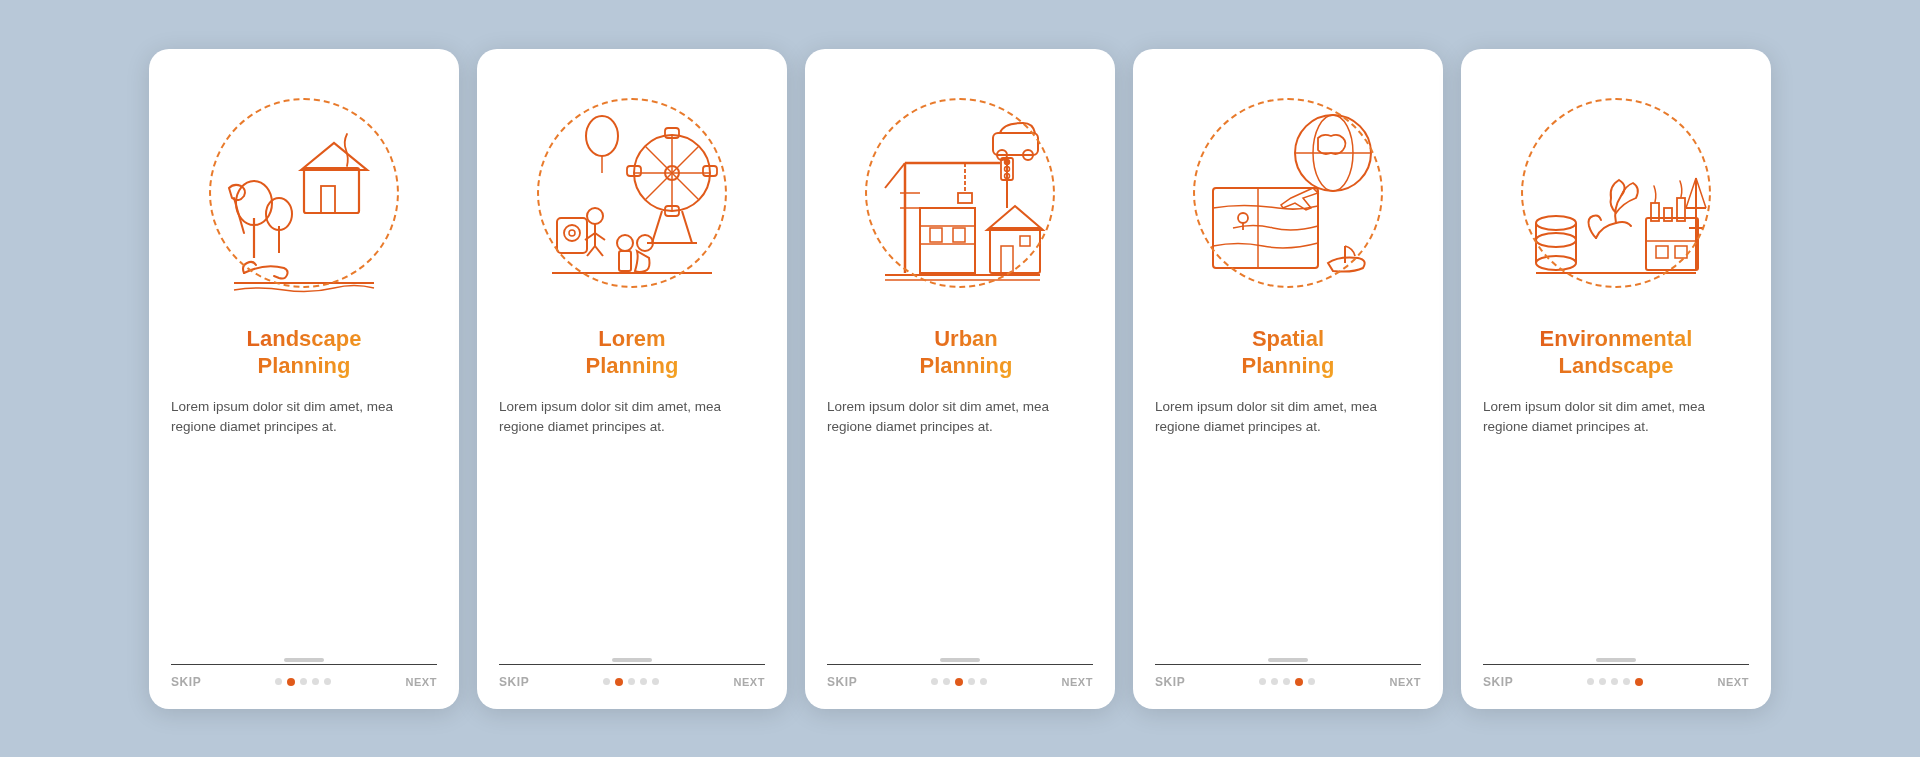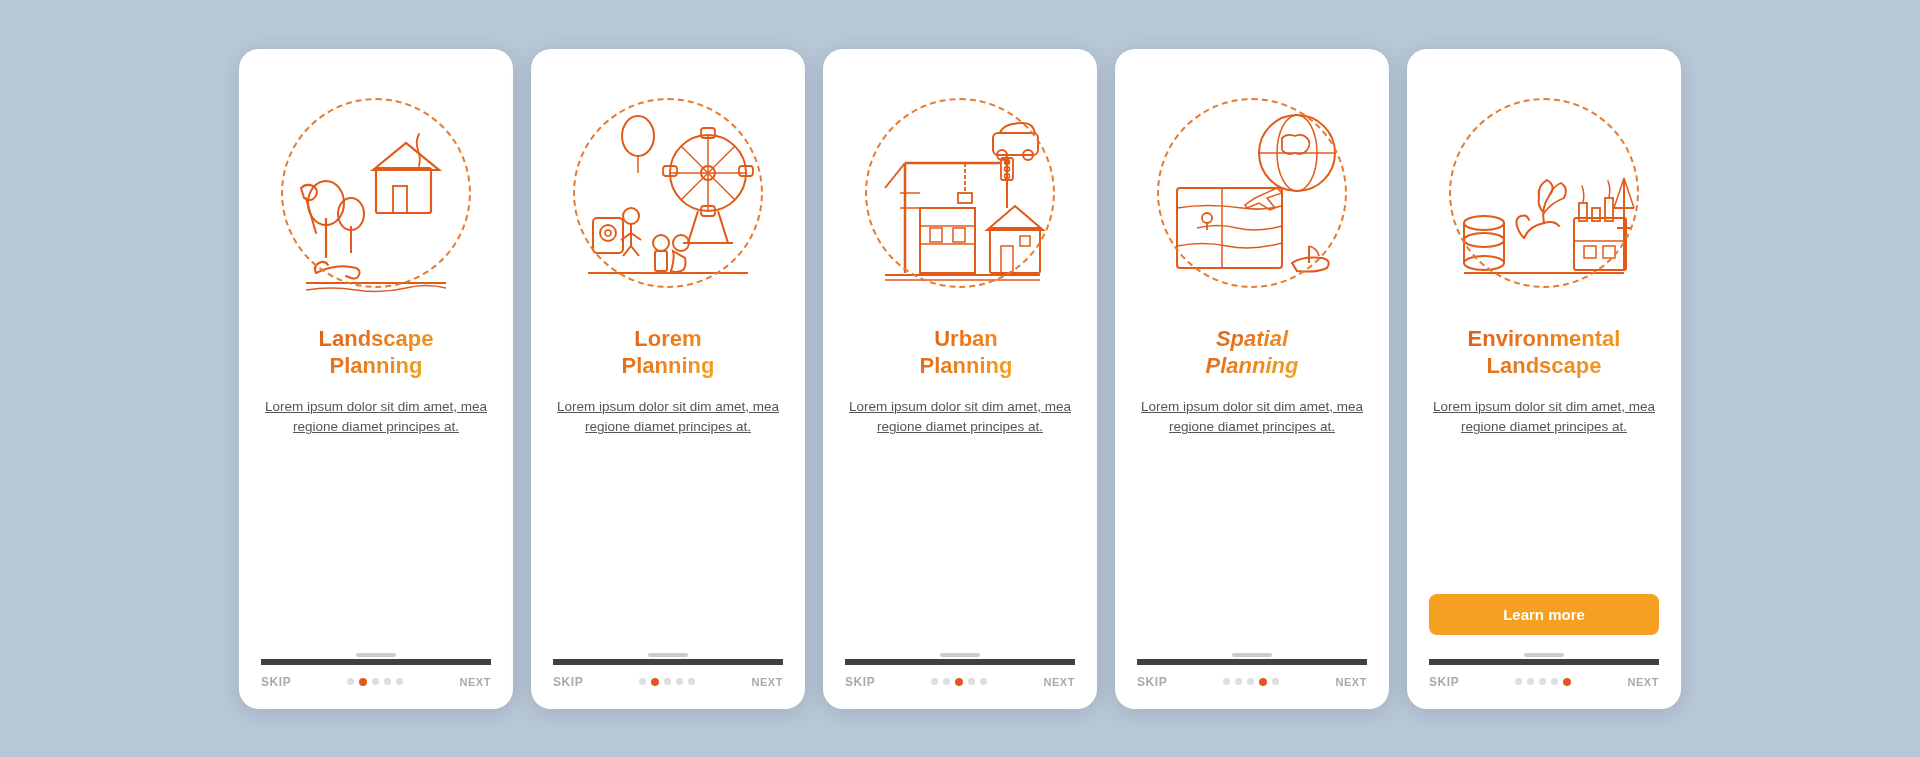--- a/index.html
+++ b/index.html
@@ -13,21 +13,21 @@
       font-family: 'Segoe UI', Arial, sans-serif;
     }
     .cards-container {
       display: flex;
       gap: 18px;
       align-items: center;
       justify-content: center;
       padding: 30px 40px;
     }
     .card {
-      width: 274px;
+      width: 310px;
       min-height: 660px;
       background: #ffffff;
       border-radius: 20px;
       box-shadow: 0 4px 24px rgba(0,0,0,0.13);
       display: flex;
       flex-direction: column;
       align-items: center;
       padding: 24px 22px 20px 22px;
       position: relative;
     }
@@ -65,46 +65,45 @@
     }
     .card-title.orange-gradient {
       background: linear-gradient(135deg, #e05a1a 0%, #f5a623 100%);
       -webkit-background-clip: text;
       -webkit-text-fill-color: transparent;
       background-clip: text;
     }
     .card-desc {
       font-size: 13.5px;
       color: #555;
-      text-align: center;
+      text-align: left;
       line-height: 1.55;
       margin-bottom: 18px;
       flex: 1;
-      text-decoration: underline;
     }
     .learn-more-btn {
       background: #f5a020;
       color: #fff;
       border: none;
       border-radius: 8px;
       padding: 12px 36px;
       font-size: 15px;
       font-weight: 600;
       cursor: pointer;
       margin-bottom: 12px;
       width: 100%;
     }
     .card-footer {
       width: 100%;
       display: flex;
       align-items: center;
       justify-content: space-between;
       margin-top: auto;
       padding-top: 10px;
-      border-top: 6px solid #404040;
+      border-top: 1px solid #404040;
     }
     .footer-skip {
       font-size: 12px;
       font-weight: 700;
       color: #aaa;
       letter-spacing: 0.05em;
       cursor: pointer;
     }
     .dots {
       display: flex;
@@ -326,21 +325,21 @@
         <path d="M155 185 Q165 178 185 180 Q195 182 190 190 Q180 195 160 193 Z" stroke="#e05a1a" stroke-width="2" fill="none"></path>
         <line x1="172" y1="185" x2="172" y2="168" stroke="#e05a1a" stroke-width="2"></line>
         <path d="M172 168 Q180 170 182 178" stroke="#e05a1a" stroke-width="1.8" fill="none"></path>
 
         <path d="M118 120 L140 110 L145 115 L130 120 L138 130 L133 132 L122 125 L110 130 L108 127 Z" stroke="#e05a1a" stroke-width="1.5" fill="none"></path>
 
         <circle cx="70" cy="140" r="5" stroke="#e05a1a" stroke-width="1.8" fill="none"></circle>
         <line x1="70" y1="145" x2="70" y2="152" stroke="#e05a1a" stroke-width="1.8"></line>
       </svg>
     </div>
-    <div class="card-title" style="white-space:pre-line; background: linear-gradient(135deg,#e05a1a,#f5a623); -webkit-background-clip:text; -webkit-text-fill-color:transparent; background-clip:text;font-style:italic;">Spatial
+    <div class="card-title" style="white-space:pre-line; background: linear-gradient(135deg,#e05a1a,#f5a623); -webkit-background-clip:text; -webkit-text-fill-color:transparent; background-clip:text;">Spatial
 Planning</div>
     <div class="card-desc">Lorem ipsum dolor sit dim amet, mea regione diamet principes at.</div>
     <div class="scroll-indicator"></div>
     <div class="card-footer">
       <span class="footer-skip">SKIP</span>
       <div class="dots">
         <div class="dot"></div>
         <div class="dot"></div>
         <div class="dot"></div>
         <div class="dot active"></div>
@@ -387,21 +386,20 @@
         <line x1="35" y1="162" x2="35" y2="145" stroke="#e05a1a" stroke-width="2"></line>
         <line x1="75" y1="162" x2="75" y2="145" stroke="#e05a1a" stroke-width="2"></line>
         <ellipse cx="55" cy="145" rx="20" ry="7" stroke="#e05a1a" stroke-width="2" fill="none"></ellipse>
 
         <line x1="35" y1="195" x2="195" y2="195" stroke="#e05a1a" stroke-width="1.8"></line>
       </svg>
     </div>
     <div class="card-title orange-gradient" style="white-space:pre-line;">Environmental
 Landscape</div>
     <div class="card-desc">Lorem ipsum dolor sit dim amet, mea regione diamet principes at.</div>
-    <button class="learn-more-btn">Learn more</button>
     <div class="scroll-indicator"></div>
     <div class="card-footer">
       <span class="footer-skip">SKIP</span>
       <div class="dots">
         <div class="dot"></div>
         <div class="dot"></div>
         <div class="dot"></div>
         <div class="dot"></div>
         <div class="dot active"></div>
       </div>

